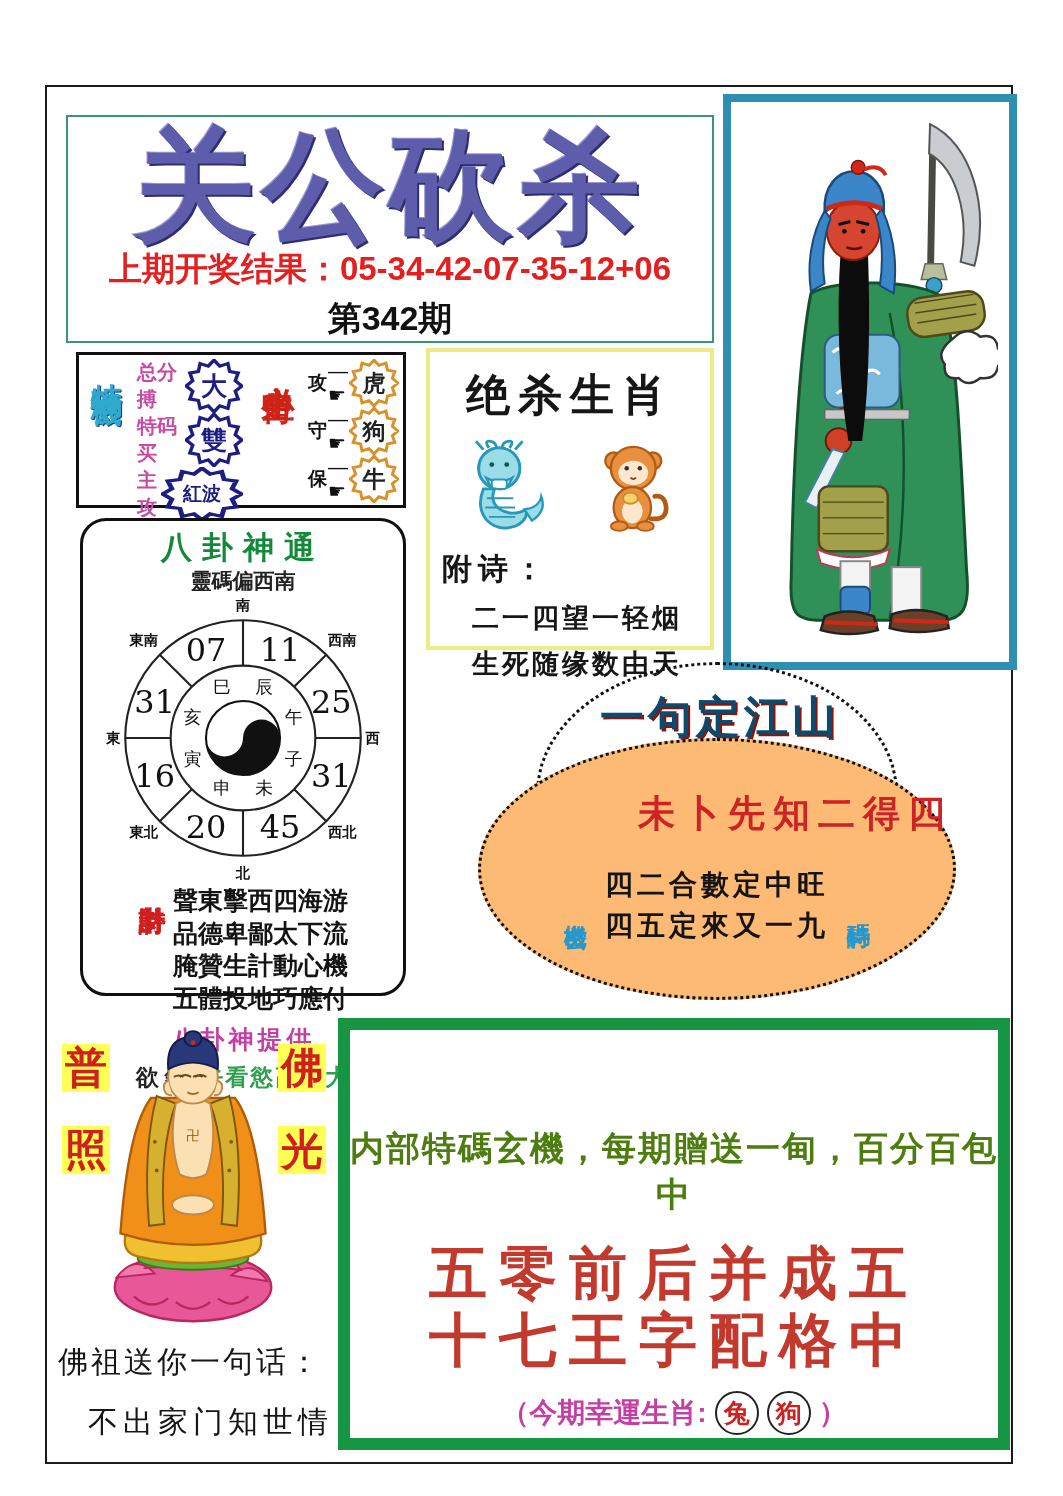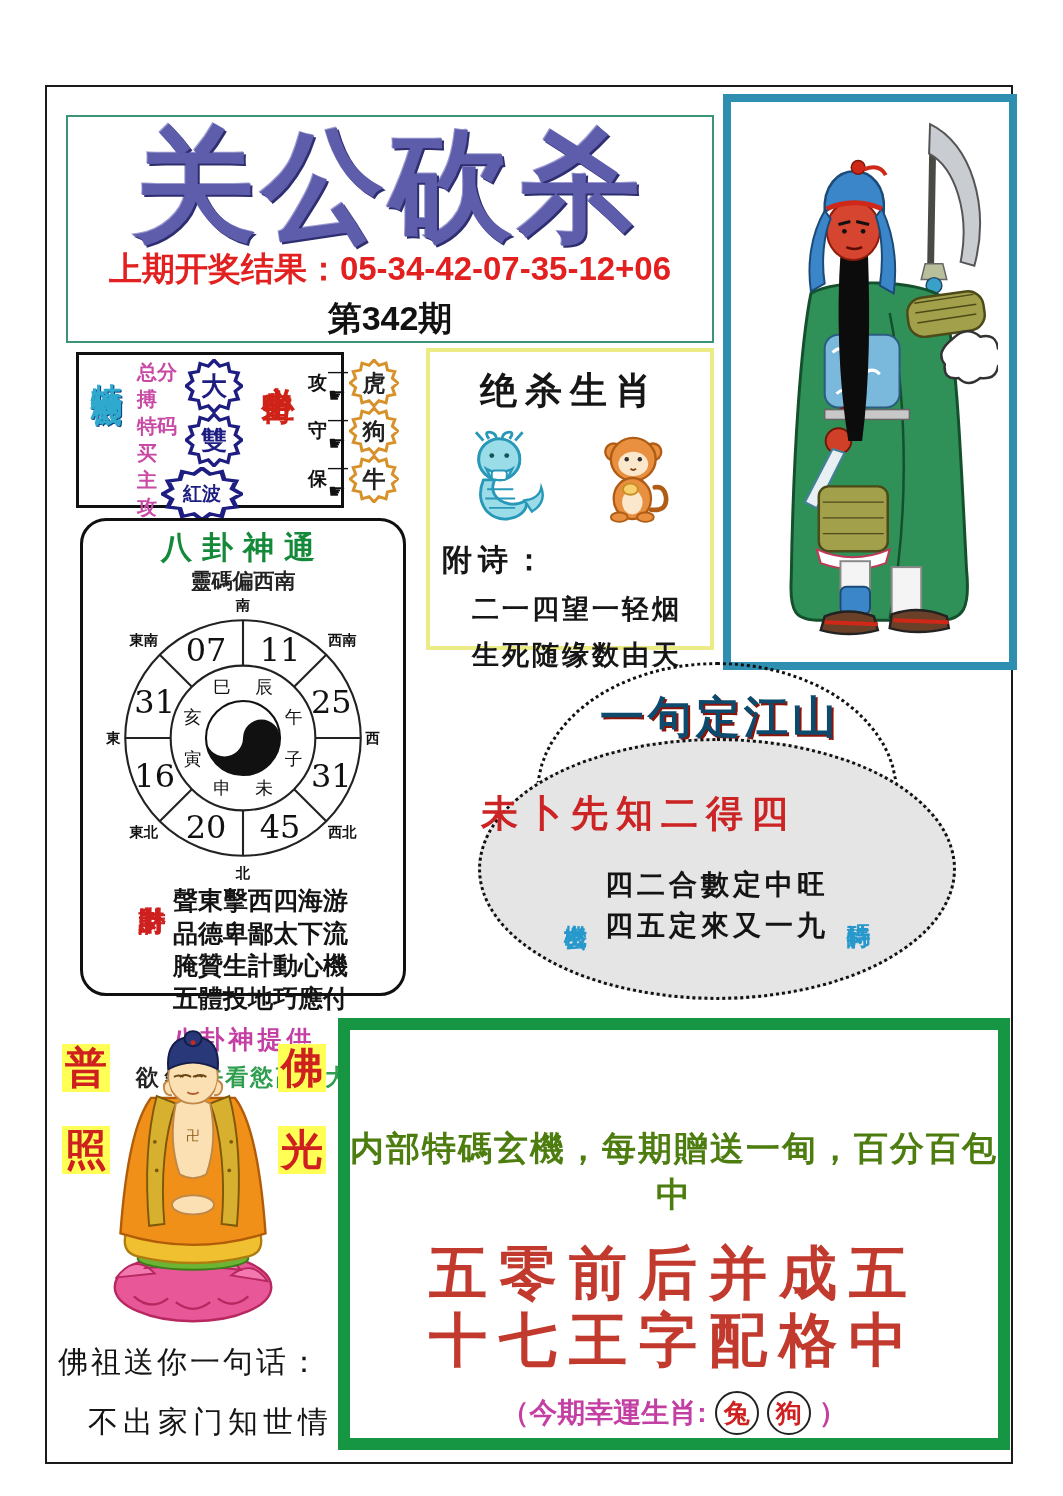--- a/index.html
+++ b/index.html
@@ -11,21 +11,21 @@
   
   #title-box{left:66px;top:85px;width:644px;height:224px;border:2px solid #3c9478;text-align:center;}
   #main-title{margin-top:2px;font-size:122px;line-height:1.1;font-weight:bold;letter-spacing:6px;
       color:#5d5dab;text-shadow:2px 2px 0 #2e2e70, -1px -1px 0 #9a9ad0;}
   #last-result{font-size:33px;font-weight:bold;color:#e32020;margin-top:-6px;}
   #issue{font-size:34px;font-weight:bold;color:#111;margin-top:4px;}
   
   #guan-box{left:723px;top:64px;width:278px;height:560px;border:8px solid #2e8fb0;background:#fff;
       display:flex;align-items:center;justify-content:center;}
   
-  #texie-box{left:76px;top:322px;width:268px;height:156px;border:3px solid #101010;
+  #texie-box{left:76px;top:322px;width:330px;height:156px;border:3px solid #101010;
       display:flex;align-items:center;padding:4px 6px;box-sizing:border-box;}
   .vlabel{writing-mode:vertical-rl;text-orientation:upright;font-weight:bold;letter-spacing:4px;}
   #texie-side{font-size:31px;color:#2fa9cd;text-shadow:1px 1px 0 #0a3c7c;height:100%;}
   #texie-rows{display:flex;flex-direction:column;justify-content:space-between;height:100%;margin-left:10px;}
   .texie-row{display:flex;align-items:center;gap:4px;}
   .texie-label{font-size:20px;font-weight:bold;color:#c84aa4;}
   .burst{position:relative;display:inline-block;}
   .burst svg{display:block;}
   .burst .burst-txt{position:absolute;left:0;top:0;width:100%;height:100%;
       display:flex;align-items:center;justify-content:center;font-weight:bold;}
@@ -47,33 +47,33 @@
   #poem-side{writing-mode:vertical-rl;text-orientation:upright;font-size:27px;font-weight:bold;color:#cf2020;line-height:1;}
   #poem-lines{text-align:left;font-family:"DejaVu Serif",serif;font-weight:bold;font-size:25px;
       color:#141414;line-height:1.3;}
   #provider{font-size:25px;font-weight:bold;color:#c43fa4;margin-top:8px;letter-spacing:4px;}
   #money-line{font-size:23px;font-weight:bold;margin-top:6px;}
   #money-prefix{color:#222;letter-spacing:6px;}
   #money-hint{color:#2f9e4f;letter-spacing:2px;}
   
   #juesha-box{left:426px;top:318px;width:288px;height:302px;border:4px solid #ecec86;
       box-sizing:border-box;padding-top:14px;}
-  #juesha-title{text-align:center;font-size:37px;font-weight:bold;color:#161616;letter-spacing:8px;}
+  #juesha-title{text-align:center;font-size:44px;font-weight:bold;color:#161616;letter-spacing:8px;}
   #juesha-icons{display:flex;justify-content:center;gap:50px;margin-top:14px;}
   #fushi-label{font-size:30px;font-weight:bold;color:#161616;margin:14px 0 0 12px;letter-spacing:6px;font-family:Liberation Mono, monospace;}
   .fushi-line{font-size:27px;font-weight:bold;color:#161616;margin:10px 0 0 42px;letter-spacing:3px;
       font-family:"DejaVu Serif",serif;}
   
   #oval-wrap{left:478px;top:628px;width:484px;height:346px;}
   #outer-oval{position:absolute;left:58px;top:4px;width:356px;height:256px;border:3px dotted #111;
       border-radius:50%;z-index:1;}
   #oval-title{position:absolute;left:0;top:30px;width:100%;text-align:center;z-index:2;
       font-size:44px;font-weight:bold;color:#0c4a6e;letter-spacing:4px;text-shadow:2px 2px 0 #8c1408;}
-  #inner-oval{position:absolute;left:0px;top:80px;width:478px;height:262px;background:#e5e5e5;
-      border:3px dotted #111;border-radius:50%;z-index:3;box-sizing:border-box;text-align:left;}
+  #inner-oval{position:absolute;left:0px;top:80px;width:478px;height:262px;background:#fdba74;
+      border:3px dotted #111;border-radius:50%;z-index:3;box-sizing:border-box;text-align:right;}
   #yiju-main{margin-top:48px;font-size:37px;font-weight:bold;color:#cc2424;letter-spacing:8px;
       font-family:"DejaVu Serif",serif;}
   #yiju-row{display:flex;justify-content:center;align-items:center;gap:18px;margin-top:26px;}
   .yiju-side{writing-mode:vertical-rl;text-orientation:upright;font-size:23px;font-weight:bold;color:#2798cc;line-height:1;}
   #yiju-lines{font-size:28px;font-weight:bold;color:#141414;line-height:1.45;letter-spacing:4px;
       font-family:"DejaVu Serif",serif;}
   
   .corner-char{font-size:42px;font-weight:bold;color:#cf2020;background:#ffff55;padding:1px 3px;line-height:1.1;}
   #fo-msg-label{left:58px;top:1312px;font-size:30px;color:#161616;letter-spacing:3px;}
   #fo-msg{left:88px;top:1372px;font-size:30px;color:#161616;letter-spacing:5px;font-family:"DejaVu Serif",serif;}

